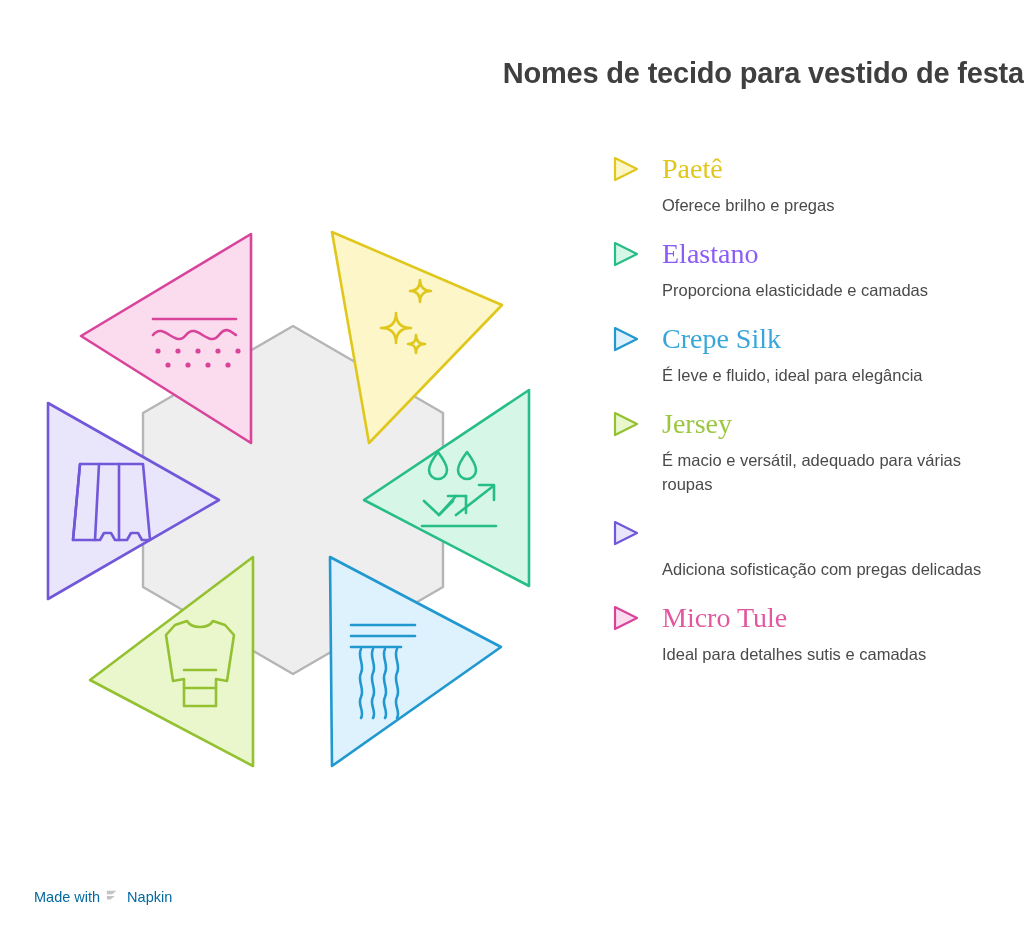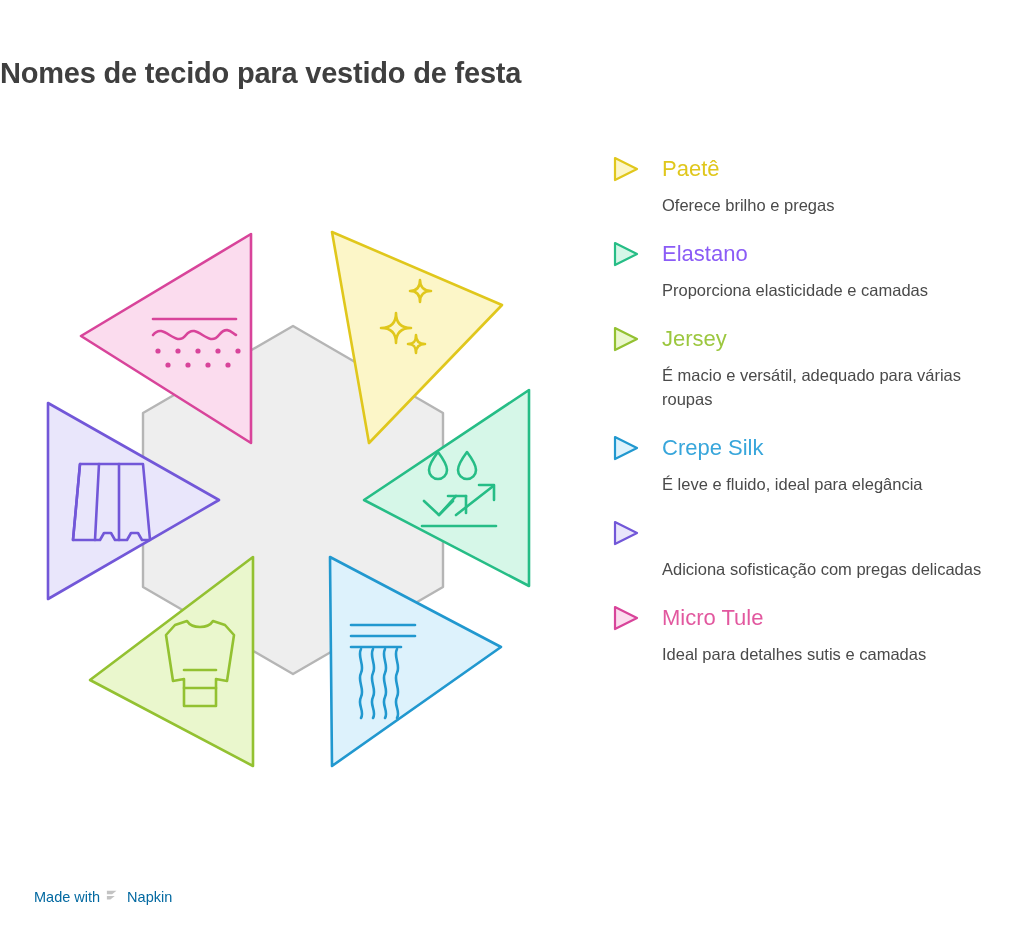--- a/index.html
+++ b/index.html
@@ -14,21 +14,21 @@
     font-family: "Liberation Sans", sans-serif;
     overflow: hidden;
     position: relative;
   }
 
   #page-title {
     position: absolute;
     left: 0;
     top: 57px;
     width: 1024px;
-    text-align: left;
+    text-align: right;
     font-size: 29px;
     font-weight: bold;
     color: #3f3f3f;
     letter-spacing: -0.2px;
   }
 
   
   #diagram {
     position: absolute;
     left: 20px;
@@ -58,23 +58,24 @@
     height: 34px;
   }
   .legend-marker {
     width: 30px;
     height: 30px;
     flex: 0 0 30px;
     margin-right: 22px;
   }
   .legend-marker svg { display: block; }
   .legend-label {
-    font-size: 22px;
+    font-size: 28px;
     line-height: 26px;
     white-space: nowrap;
+    font-family: Liberation Serif, serif;
   }
   .legend-desc {
     margin-left: 52px;
     margin-top: 7px;
     font-size: 16.5px;
     line-height: 24px;
     color: #4a4a4a;
     max-width: 320px;
   }
 
@@ -204,38 +205,38 @@
       </span>
       <span class="legend-label" style="color:#8b5cf6">Elastano</span>
     </div>
     <div class="legend-desc">Proporciona elasticidade e camadas</div>
   </div>
 
   <div class="legend-item">
     <div class="legend-head">
       <span class="legend-marker">
         <svg viewBox="0 0 30 30" width="30" height="30">
+          <polygon points="5,4 27,15 5,26" fill="#ddf2fc" stroke="#2198cf" stroke-width="2.2" stroke-linejoin="round"></polygon>
+        </svg>
+      </span>
+      <span class="legend-label" style="color:#38a6db">Crepe Silk</span>
+    </div>
+    <div class="legend-desc">É leve e fluido, ideal para elegância</div>
+  </div>
+
+  <div class="legend-item">
+    <div class="legend-head">
+      <span class="legend-marker">
+        <svg viewBox="0 0 30 30" width="30" height="30">
           <polygon points="5,4 27,15 5,26" fill="#eaf7cd" stroke="#93c131" stroke-width="2.2" stroke-linejoin="round"></polygon>
         </svg>
       </span>
       <span class="legend-label" style="color:#9cc73f">Jersey</span>
     </div>
     <div class="legend-desc">É macio e versátil, adequado para várias roupas</div>
-  </div>
-
-  <div class="legend-item">
-    <div class="legend-head">
-      <span class="legend-marker">
-        <svg viewBox="0 0 30 30" width="30" height="30">
-          <polygon points="5,4 27,15 5,26" fill="#ddf2fc" stroke="#2198cf" stroke-width="2.2" stroke-linejoin="round"></polygon>
-        </svg>
-      </span>
-      <span class="legend-label" style="color:#38a6db">Crepe Silk</span>
-    </div>
-    <div class="legend-desc">É leve e fluido, ideal para elegância</div>
   </div>
 
   <div class="legend-item">
     <div class="legend-head">
       <span class="legend-marker">
         <svg viewBox="0 0 30 30" width="30" height="30">
           <polygon points="5,4 27,15 5,26" fill="#e9e6fb" stroke="#7257d8" stroke-width="2.2" stroke-linejoin="round"></polygon>
         </svg>
       </span>
     </div>

